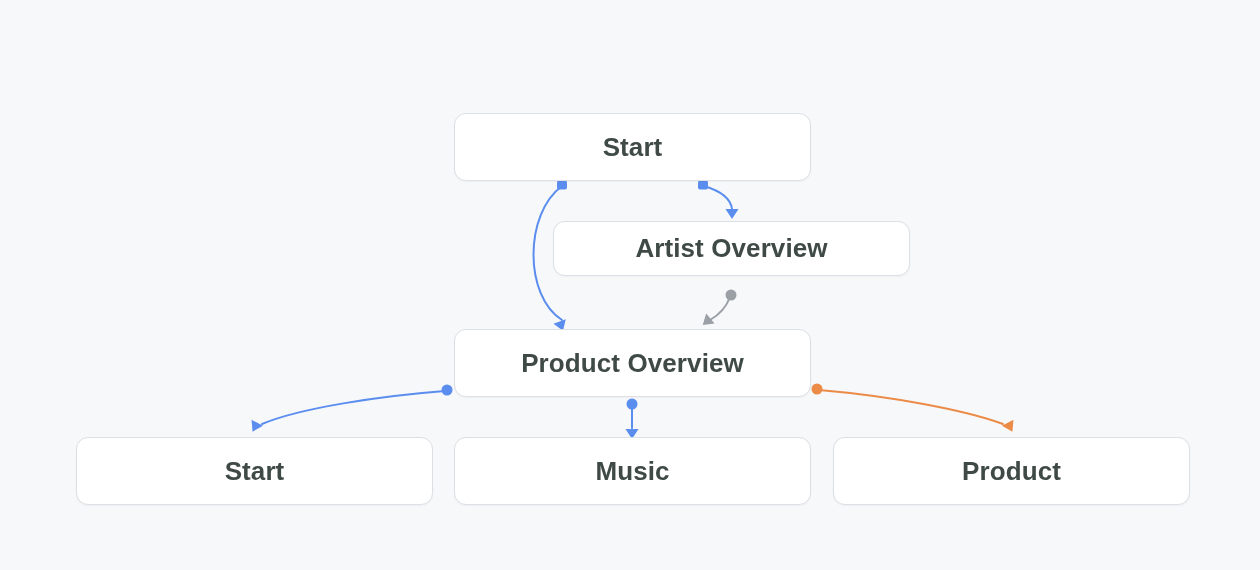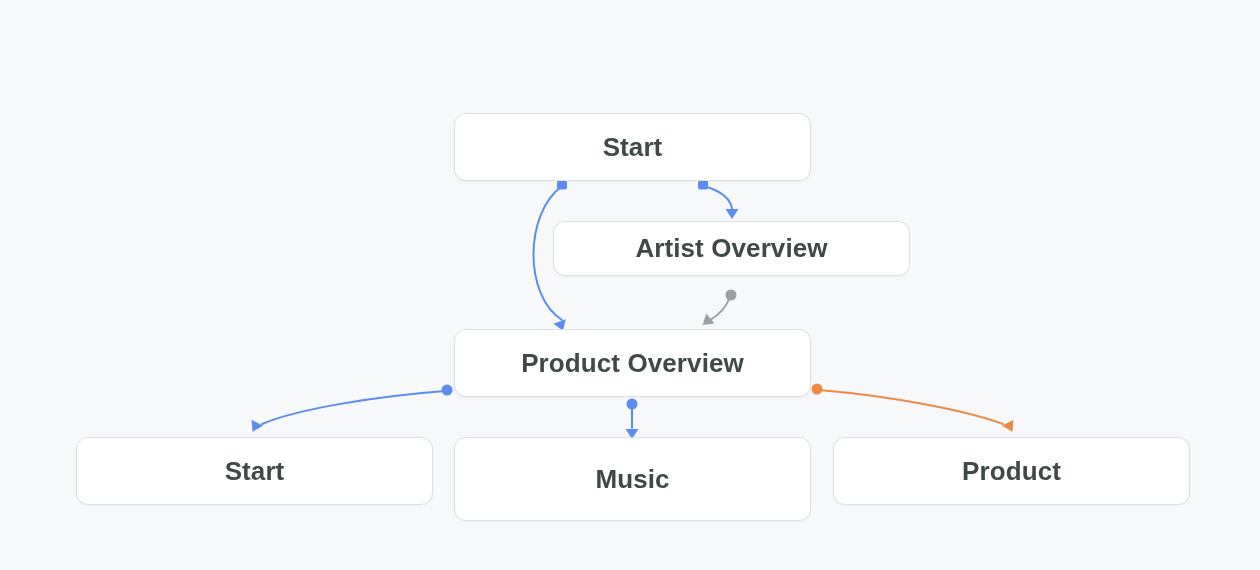--- a/index.html
+++ b/index.html
@@ -89,20 +89,20 @@
       </div>
       <div class="node" style="left: 553px; top: 221px; width: 357px; height: 55px; align-items: center;">
         <span class="node-label">Artist Overview</span>
       </div>
       <div class="node" style="left: 454px; top: 329px; width: 357px; height: 68px; align-items: center;">
         <span class="node-label">Product Overview</span>
       </div>
       <div class="node" style="left: 76px; top: 437px; width: 357px; height: 68px;">
         <span class="node-label">Start</span>
       </div>
-      <div class="node" style="left: 454px; top: 437px; width: 357px; height: 84px;">
+      <div class="node" style="left: 454px; top: 437px; width: 357px; height: 68px;">
         <span class="node-label">Music</span>
       </div>
       <div class="node" style="left: 833px; top: 437px; width: 357px; height: 68px; text-align: right;">
         <span class="node-label">Product</span>
       </div>
     </div>
 </div>
 
 </body></html>

